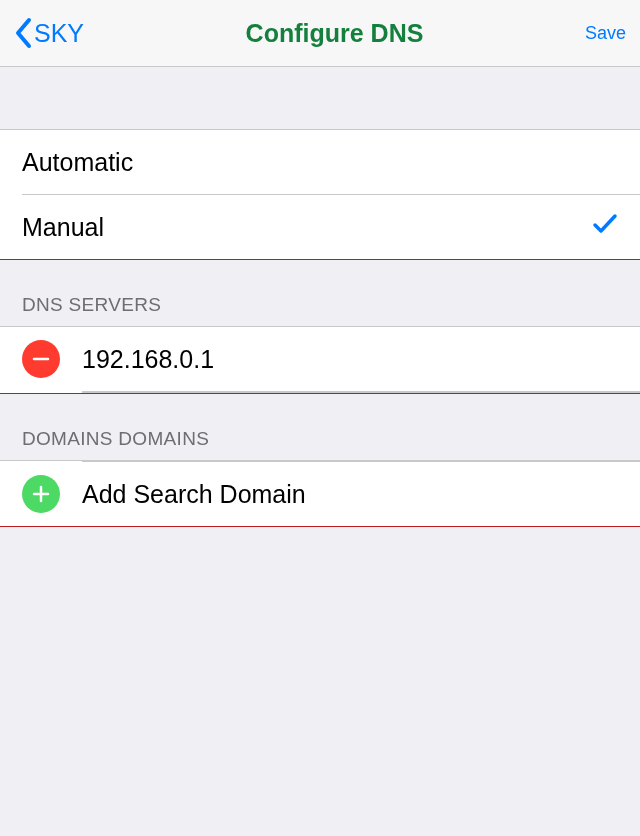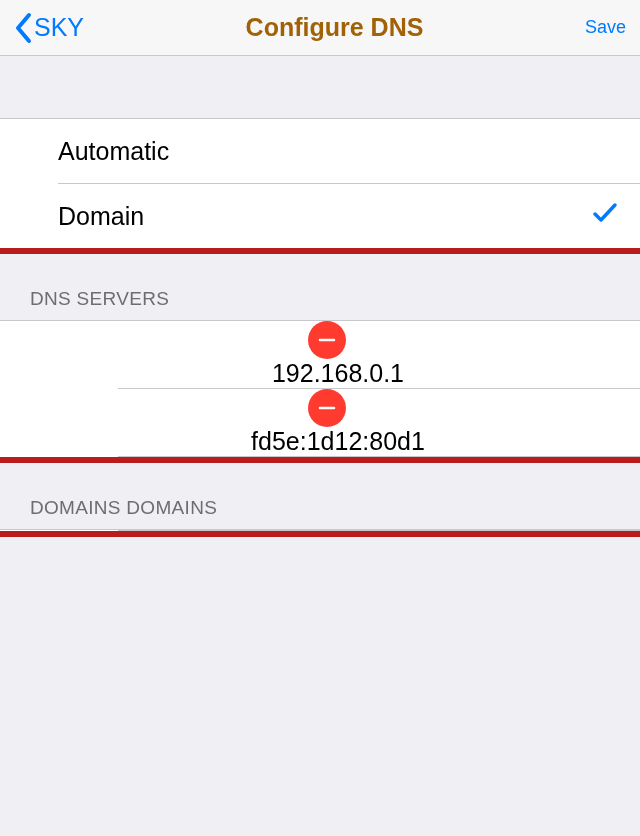--- a/index.html
+++ b/index.html
@@ -7,37 +7,37 @@
       font-family: -apple-system, "Helvetica Neue", Helvetica, Arial, sans-serif;
       background: #efeff4;
       width: 640px;
       height: 836px;
       overflow: hidden;
     }
     .navbar {
       display: flex;
       align-items: center;
       justify-content: space-between;
-      height: 56px;
+      height: 67px;
       padding: 0 14px;
       background: #f7f7f8;
       border-bottom: 1px solid #c8c7cc;
     }
     .nav-left {
       display: flex;
       align-items: center;
       color: #007aff;
       font-size: 25px;
       cursor: pointer;
     }
     .nav-left svg { margin-right: 2px; }
     .nav-title {
       font-size: 25px;
       font-weight: 600;
-      color: #a16207;
+      color: #15803d;
     }
     .nav-right {
       color: #007aff;
       font-size: 18px;
       cursor: pointer;
     }
     .spacer-section {
       height: 63px;
       border-bottom: 1px solid #c8c7cc;
     }
@@ -48,47 +48,46 @@
       min-height: 64px;
       padding: 0 22px;
       font-size: 25px;
       color: #000;
       position: relative;
     }
     .row-sep {
       border-top: 1px solid #c8c7cc;
       margin-left: 22px;
     }
-    .group-bottom { border-bottom: 6px solid #b91c1c; padding-left: 36px; }
+    .group-bottom { border-bottom: 1px solid #b91c1c; }
     .group-top { border-top: 1px solid #c8c7cc; }
     .flex-spacer { flex: 1; }
     .check {
       color: #007aff;
     }
     .section-header {
       font-size: 19px;
       color: #6d6d72;
       padding: 34px 34px 10px 22px;
       letter-spacing: 0.3px;
-      margin-left: 8px;
     }
     .icon-btn {
       width: 38px;
       height: 38px;
       border-radius: 50%;
       display: flex;
       align-items: center;
       justify-content: center;
       margin-right: 22px;
       flex-shrink: 0;
     }
     .icon-remove { background: #ff3b30; }
     .icon-add { background: #4cd964; }
     .icon-btn svg { display: block; }
-    .edit-row { padding-left: 22px; flex-direction: column; }
+    .edit-row { padding-left: 22px; }
     .edit-sep {
       border-top: 1px solid #c8c7cc;
       margin-left: 82px;
     }
   </style>
 </head>
 <body>
 
 <div class="navbar">
   <div class="nav-left">
@@ -102,48 +101,49 @@
 </div>
 
 <div class="spacer-section"></div>
 
 <div class="group group-bottom">
   <div class="row">
     <span>Automatic</span>
   </div>
   <div class="row-sep"></div>
   <div class="row">
-    <span>Domain</span>
+    <span>Manual</span>
     <span class="flex-spacer"></span>
     <span class="check">
       <svg width="26" height="26" viewBox="0 0 26 26">
         <polyline points="3,14 9,20 23,5" fill="none" stroke="#007aff" stroke-width="3.5" stroke-linecap="round" stroke-linejoin="round"></polyline>
       </svg>
     </span>
   </div>
 </div>
 
 <div class="section-header">DNS SERVERS</div>
 <div class="group group-top group-bottom">
   <div class="row edit-row">
     <div class="icon-btn icon-remove">
       <svg width="18" height="18" viewBox="0 0 18 18">
           <line x1="2" y1="9" x2="16" y2="9" stroke="#fff" stroke-width="2.5" stroke-linecap="round"></line>
         </svg>
     </div>
     <span>192.168.0.1</span>
   </div>
   <div class="edit-sep"></div>
-  <div class="row edit-row">
-    <div class="icon-btn icon-remove">
-      <svg width="18" height="18" viewBox="0 0 18 18">
-          <line x1="2" y1="9" x2="16" y2="9" stroke="#fff" stroke-width="2.5" stroke-linecap="round"></line>
-        </svg>
-    </div>
-    <span>fd5e:1d12:80d1</span>
-  </div>
   <div class="edit-sep"></div>
 </div>
 
 <div class="section-header">DOMAINS DOMAINS</div>
 <div class="group group-top group-bottom">
   <div class="edit-sep"></div>
+  <div class="row edit-row">
+    <div class="icon-btn icon-add">
+      <svg width="18" height="18" viewBox="0 0 18 18">
+        <line x1="2" y1="9" x2="16" y2="9" stroke="#fff" stroke-width="2.5" stroke-linecap="round"></line>
+        <line x1="9" y1="2" x2="9" y2="16" stroke="#fff" stroke-width="2.5" stroke-linecap="round"></line>
+      </svg>
+    </div>
+    <span>Add Search Domain</span>
+  </div>
 </div>
 
 </body></html>

